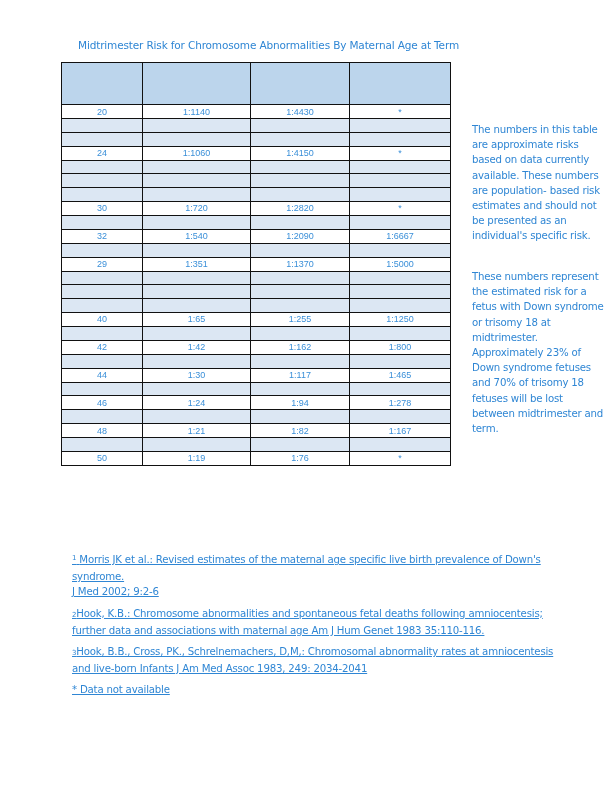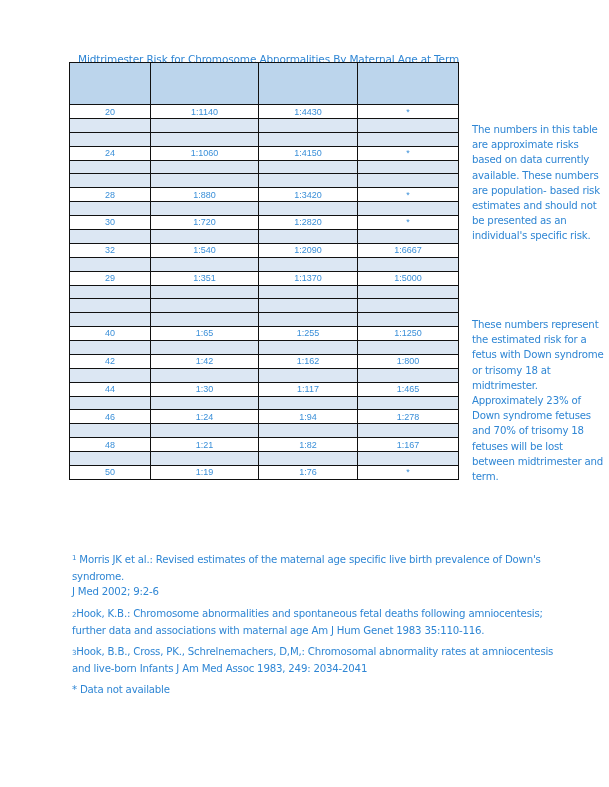--- a/index.html
+++ b/index.html
@@ -8,24 +8,23 @@
   }
   body {
     position: relative;
     font-family: "DejaVu Sans", sans-serif;
     color: #2f86d4;
   }
   .title {
     position: absolute; left: 78px; top: 39px;
     font-size: 10.5px; letter-spacing: -0.15px; color: #2f86d4;
     white-space: nowrap;
-    margin-top: 14px;
   }
   table.risk {
-    position: absolute; left: 69px; top: 62px;
+    position: absolute; left: 61px; top: 62px;
     width: 389px;
     border-collapse: collapse;
     table-layout: fixed;
   }
   table.risk td, table.risk th {
     border: 1.5px solid #111;
     padding: 0;
     text-align: center;
     font-family: "Liberation Sans", sans-serif;
     font-size: 9px;
@@ -39,28 +38,28 @@
   col.c2 { width: 108px; }
   col.c3 { width: 99px; }
   col.c4 { width: 101px; }
 
   .side-note {
     position: absolute; left: 472px; width: 135px;
     font-size: 10.2px; line-height: 15.2px; color: #2f86d4;
     letter-spacing: -0.2px;
   }
   .side-note.n1 { top: 122px; }
-  .side-note.n2 { top: 269px; margin-top: 48px; }
+  .side-note.n2 { top: 269px; }
 
   .footnotes {
     position: absolute; left: 72px; top: 552px; width: 500px;
     font-size: 10.2px; line-height: 15.2px; color: #2f86d4;
     letter-spacing: -0.2px;
   }
-  .fn { margin-bottom: 6px; }
+  .fn { margin-bottom: 6px; text-decoration: underline; }
   .fn sup, .fn .mark { font-size: 7px; vertical-align: baseline; position: relative; }
   .fn sup { top: -3px; }
   .fn .mark { top: 0px; }
 </style>
 </head>
 <body>
 
 <div class="title">Midtrimester Risk for Chromosome Abnormalities By Maternal Age at Term</div>
 
 <table class="risk">
@@ -108,26 +107,20 @@
         <td></td>
         <td></td>
         <td></td>
       </tr>
       <tr class="spacer">
         <td></td>
         <td></td>
         <td></td>
         <td></td>
       </tr>
-      <tr class="data">
-        <td>28</td>
-        <td>1:880</td>
-        <td>1:3420</td>
-        <td>*</td>
-      </tr>
       <tr class="spacer">
         <td></td>
         <td></td>
         <td></td>
         <td></td>
       </tr>
       <tr class="data">
         <td>30</td>
         <td>1:720</td>
         <td>1:2820</td>

